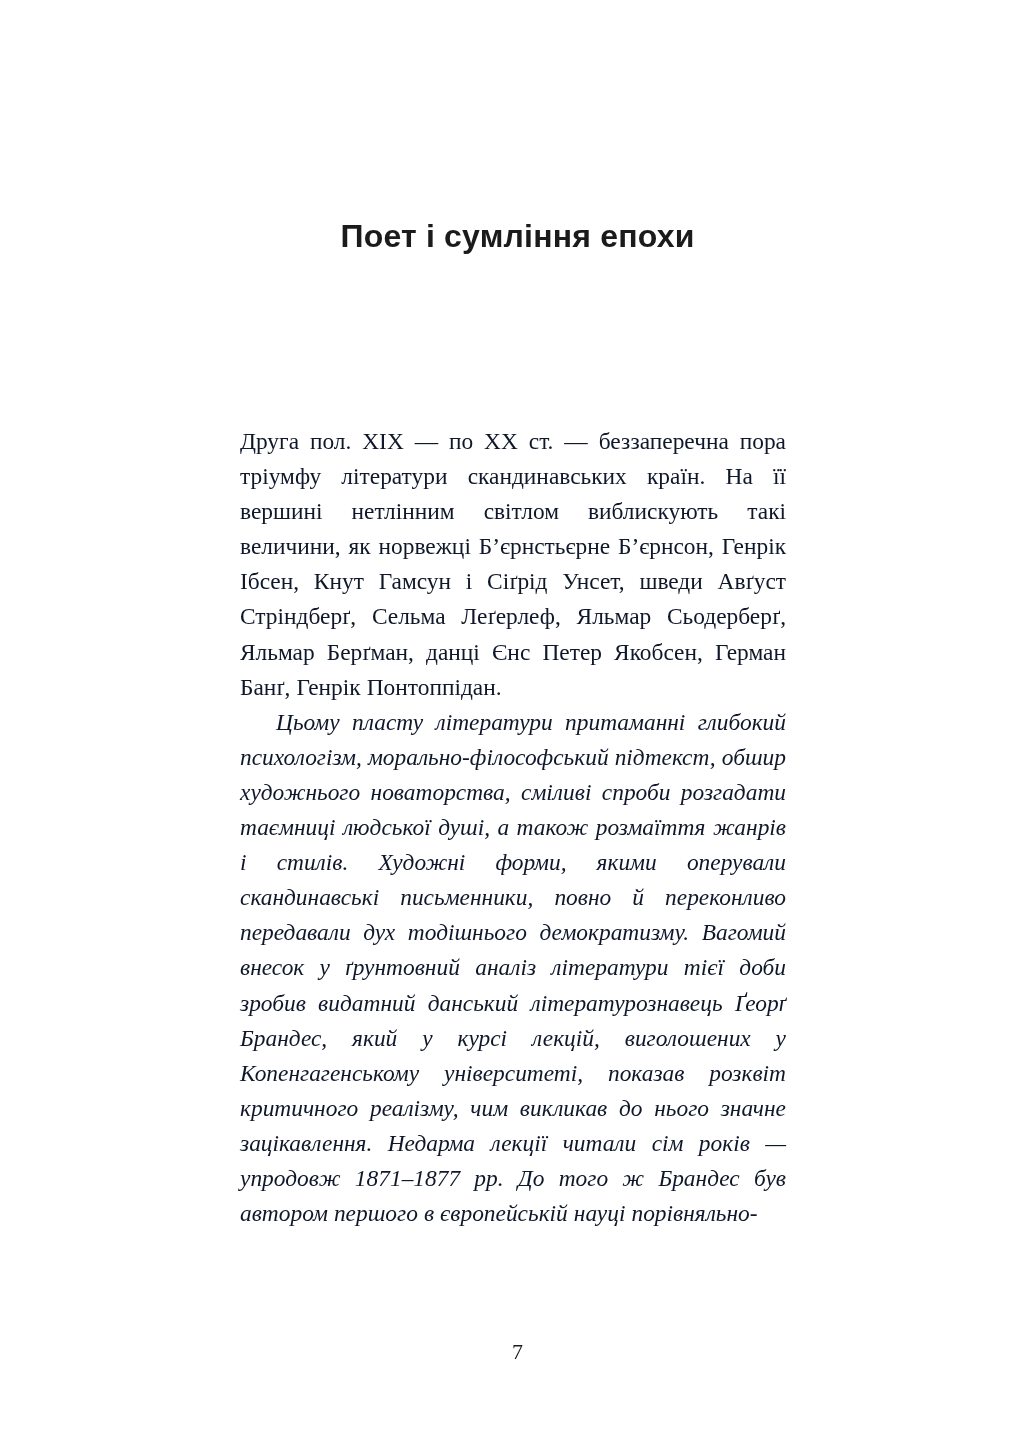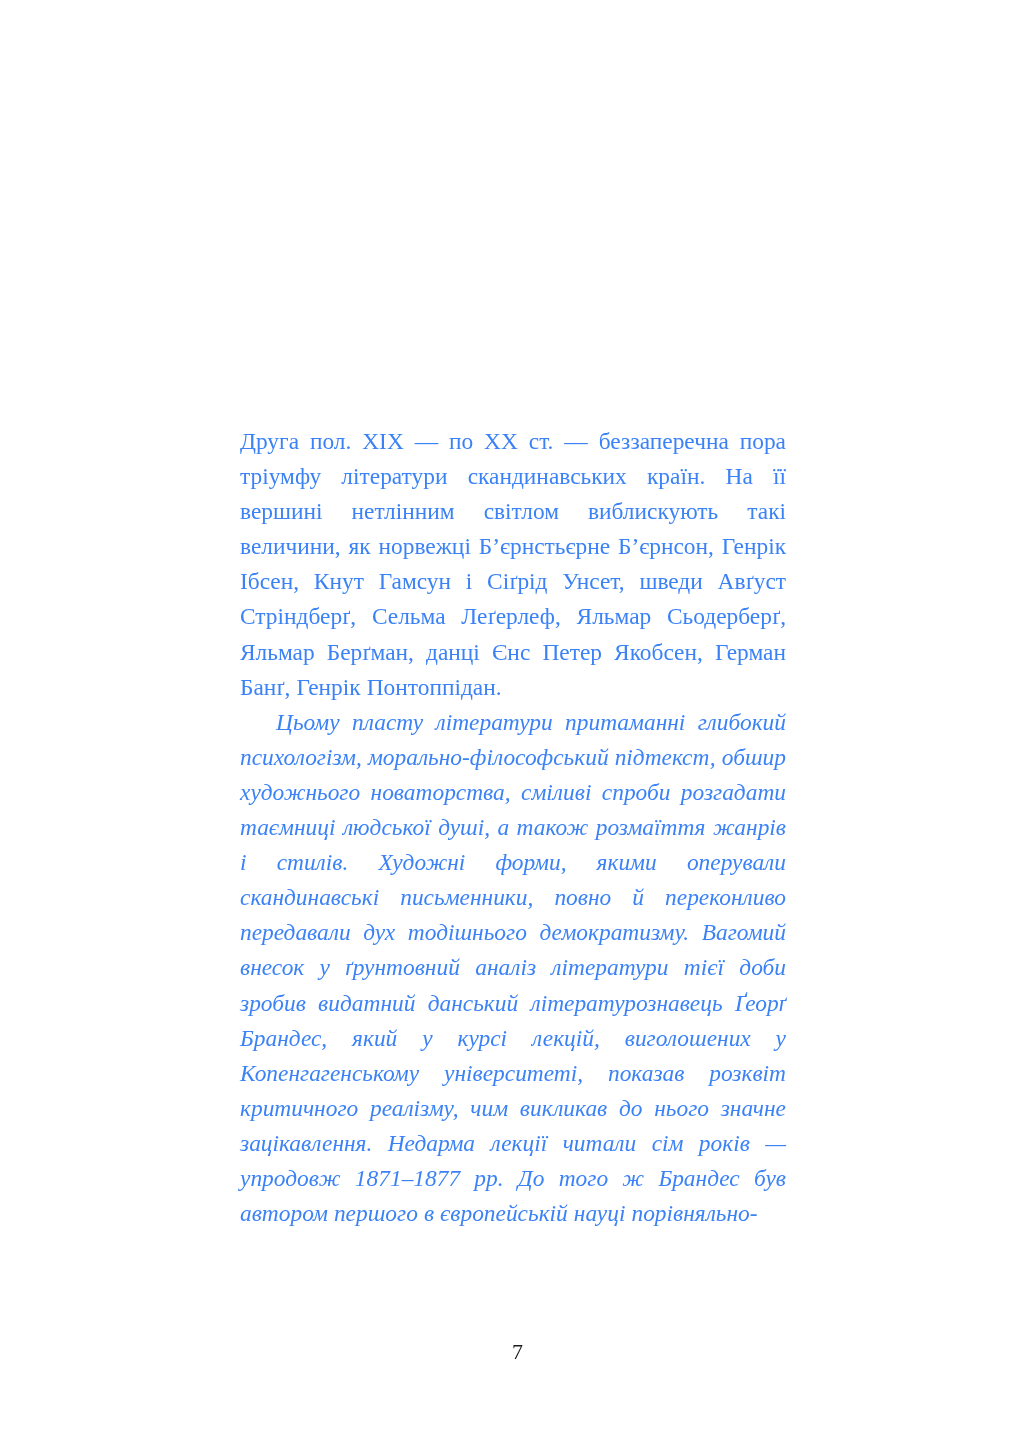--- a/index.html
+++ b/index.html
@@ -46,21 +46,21 @@
     width: 546px;
   }
 
   .body-paragraph {
     margin: 0;
     font-size: 23.4px;
     line-height: 35.1px;
     text-align: justify;
     text-justify: inter-word;
     hyphens: manual;
-    color: #3b82f6;
+    color: #0f172a;
     word-spacing: 0.2px;
   }
 
   .body-paragraph + .body-paragraph {
     text-indent: 36px;
     font-style: italic;
   }
 
   
   .folio {
@@ -72,20 +72,21 @@
     font-size: 22px;
     color: #1a1a1a;
     line-height: 1;
   }
 </style>
 </head>
 <body>
 
 <div class="page">
 
+  <h1 class="chapter-title">Поет і сумління епохи</h1>
 
   <div class="text-column">
     <p class="body-paragraph">Друга пол. XIX — по XX ст. — беззаперечна пора тріумфу літератури скандинавських кра­їн. На її вершині нетлінним світлом виблиску­ють такі величини, як норвежці Б’єрнстьєрне Б’єрнсон, Генрік Ібсен, Кнут Гамсун і Сіґрід Унсет, шведи Авґуст Стріндберґ, Сельма Ле­ґерлеф, Яльмар Сьодерберґ, Яльмар Берґман, данці Єнс Петер Якобсен, Герман Банґ, Генрік Понтоппідан.</p>
     <p class="body-paragraph">Цьому пласту літератури притаманні гли­бокий психологізм, морально-філософський підтекст, обшир художнього новаторства, сміливі спроби розгадати таємниці людської душі, а також розмаїття жанрів і стилів. Ху­дожні форми, якими оперували скандинавські письменники, повно й переконливо переда­вали дух тодішнього демократизму. Вагомий внесок у ґрунтовний аналіз літератури тієї доби зробив видатний данський літературо­знавець Ґеорґ Брандес, який у курсі лекцій, виголошених у Копенгагенському універси­теті, показав розквіт критичного реалізму, чим викликав до нього значне зацікавлення. Недарма лекції читали сім років — упродовж 1871–1877 рр. До того ж Брандес був автором першого в європейській науці порівняльно-</p>
   </div>
 
   <div class="folio">7</div>
 
 </div>
 

